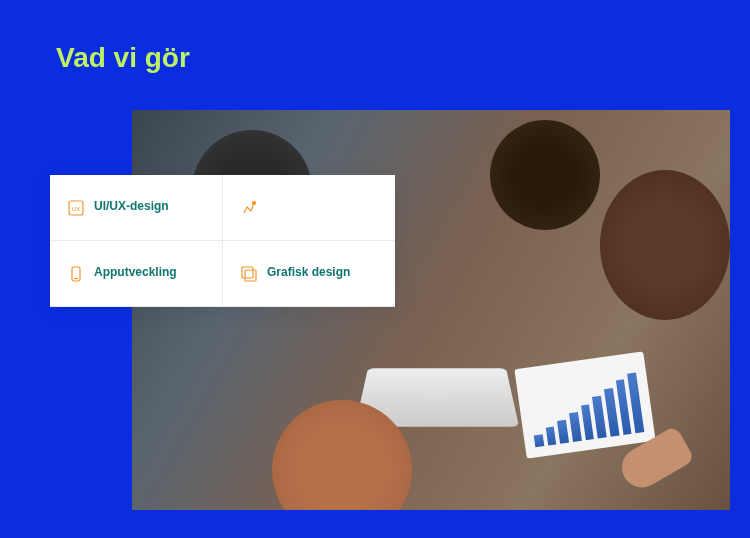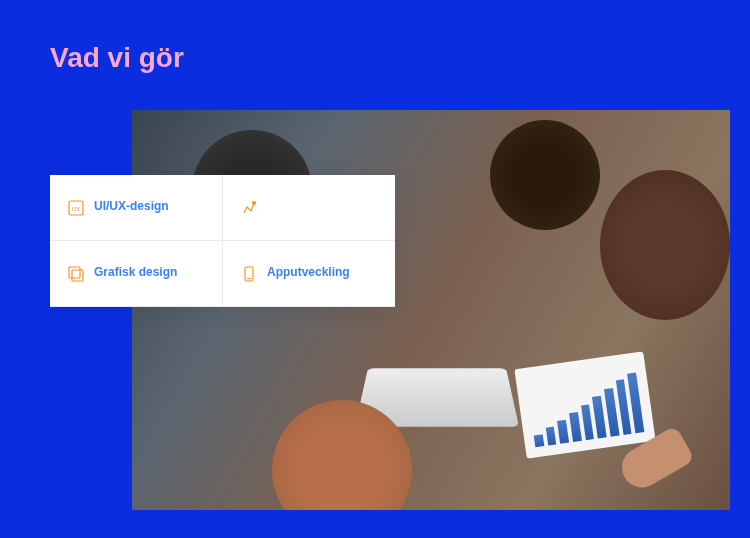--- a/index.html
+++ b/index.html
@@ -5,26 +5,26 @@
 * { margin: 0; padding: 0; box-sizing: border-box; }
 body {
   width: 750px;
   height: 538px;
   background: #0a2de0;
   font-family: Arial, Helvetica, sans-serif;
   position: relative;
   overflow: hidden;
 }
 .title {
-  color: #f9a8d4;
+  color: #bef264;
   font-size: 28px;
   font-weight: 700;
   position: absolute;
   top: 42px;
-  left: 50px;
+  left: 56px;
 }
 .hero-image {
   position: absolute;
   top: 110px;
   left: 132px;
   width: 598px;
   height: 400px;
   background: linear-gradient(120deg, #3a4550 0%, #5a6570 25%, #7a6050 50%, #8a7560 75%, #6a5040 100%);
   overflow: hidden;
 }
@@ -62,21 +62,21 @@
 .service-cell:last-child { border-right: none; }
 .service-icon {
   width: 16px;
   height: 16px;
   flex-shrink: 0;
   margin-top: 1px;
 }
 .service-label {
   font-size: 12px;
   font-weight: 700;
-  color: #3b82f6;
+  color: #0f766e;
   line-height: 1.3;
 }
 </style>
 </head>
 <body>
 
 <h1 class="title">Vad vi gör</h1>
 
 <div class="hero-image">
   <div class="img-blob1"></div>
@@ -117,31 +117,31 @@
             <path d="M3 13l3-6 4 4 3-8"></path>
             <circle cx="13" cy="3" r="1.5" fill="#f59428"></circle>
           </svg>
       </span>
     </div>
   </div>
   <div class="services-row">
     <div class="service-cell">
       <span class="service-icon">
         <svg viewBox="0 0 16 16" fill="none" stroke="#f59428" stroke-width="1.2">
+            <rect x="4" y="1" width="8" height="14" rx="1.5"></rect>
+            <line x1="6" y1="12.5" x2="10" y2="12.5"></line>
+          </svg>
+      </span>
+      <span class="service-label">Apputveckling</span>
+    </div>
+    <div class="service-cell">
+      <span class="service-icon">
+        <svg viewBox="0 0 16 16" fill="none" stroke="#f59428" stroke-width="1.2">
             <rect x="1" y="1" width="11" height="11" rx="1"></rect>
             <rect x="4" y="4" width="11" height="11" rx="1"></rect>
           </svg>
       </span>
       <span class="service-label">Grafisk design</span>
-    </div>
-    <div class="service-cell">
-      <span class="service-icon">
-        <svg viewBox="0 0 16 16" fill="none" stroke="#f59428" stroke-width="1.2">
-            <rect x="4" y="1" width="8" height="14" rx="1.5"></rect>
-            <line x1="6" y1="12.5" x2="10" y2="12.5"></line>
-          </svg>
-      </span>
-      <span class="service-label">Apputveckling</span>
     </div>
   </div>
   <div class="services-row">
   </div>
 </div>
 
 </body></html>

